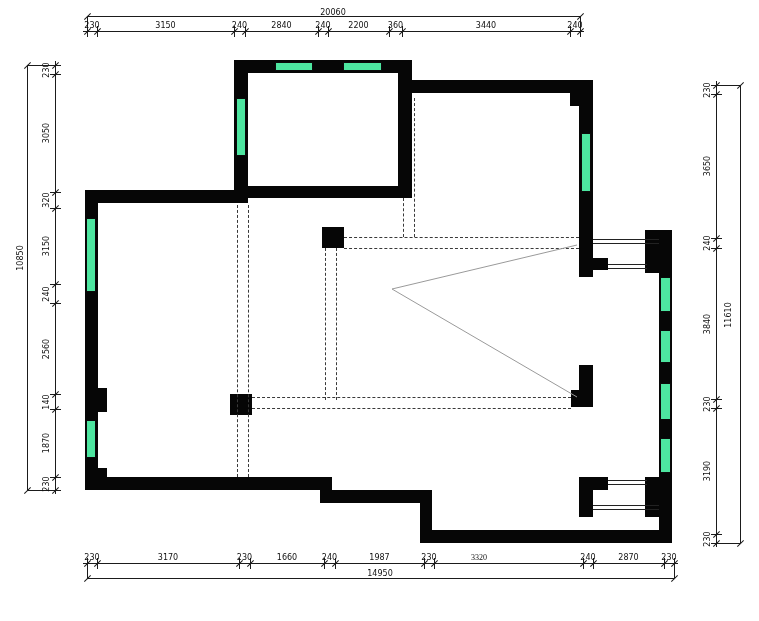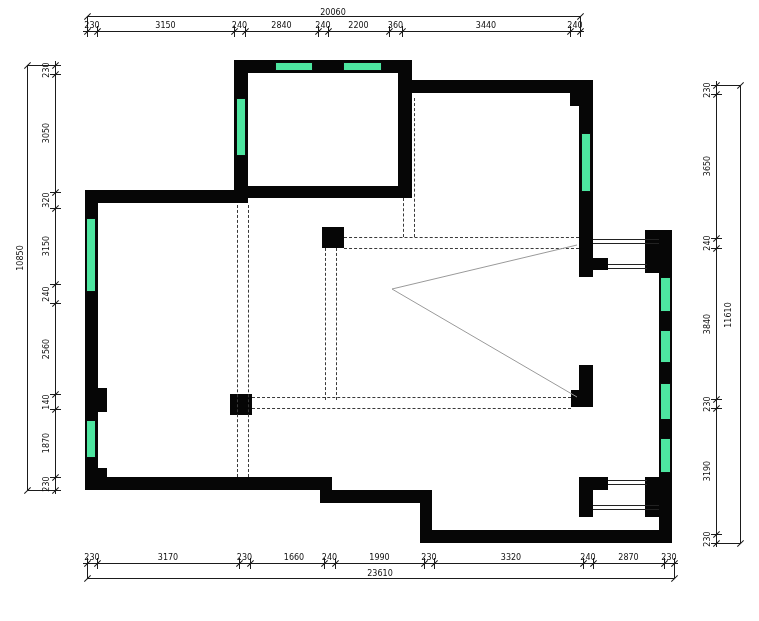--- a/index.html
+++ b/index.html
@@ -18,21 +18,21 @@
   .dim-label{position:absolute;font-size:8px;line-height:9px;color:#101010;white-space:nowrap;}
   .dim-label.h{transform:translateX(-50%);}
   .dim-label.v{transform:translate(-50%,-50%) rotate(-90deg);}
   .diag-svg{position:absolute;left:0;top:0;pointer-events:none;}
 </style>
 </head>
 <body>
 
 <div id="plan">
   <span class="dim-label h" style="left: 333px; top: 8px;">20060</span>
-  <span class="dim-label h" style="left: 380px; top: 569px;">23610</span>
+  <span class="dim-label h" style="left: 380px; top: 569px;">14950</span>
   <span class="dim-label v" style="left: 20px; top: 258px;">10850</span>
   <span class="dim-label v" style="left: 728px; top: 315px;">11610</span>
 <div class="wall" style="left: 234px; top: 60px; width: 178px; height: 13px;"></div>
     <div class="wall" style="left: 234px; top: 60px; width: 14px; height: 143px;"></div>
     <div class="wall" style="left: 248px; top: 186px; width: 164px; height: 12px;"></div>
     <div class="wall" style="left: 398px; top: 60px; width: 14px; height: 138px;"></div>
     <div class="wall" style="left: 398px; top: 80px; width: 195px; height: 13px;"></div>
     <div class="wall" style="left: 579px; top: 80px; width: 14px; height: 158px;"></div>
     <div class="wall" style="left: 570px; top: 93px; width: 9px; height: 13px;"></div>
     <div class="wall" style="left: 85px; top: 190px; width: 163px; height: 13px;"></div>
@@ -144,25 +144,25 @@
     <div class="dline" style="left: 583px; top: 558px; width: 1px; height: 11px;"></div>
     <div class="tick" style="left: 589px; top: 563px;"></div>
     <div class="dline" style="left: 593px; top: 558px; width: 1px; height: 11px;"></div>
     <div class="tick" style="left: 660px; top: 563px;"></div>
     <div class="dline" style="left: 664px; top: 558px; width: 1px; height: 11px;"></div>
     <div class="tick" style="left: 670px; top: 563px;"></div>
     <div class="dline" style="left: 674px; top: 558px; width: 1px; height: 11px;"></div>
     <div class="dim-label h" style="left: 92px; top: 553px;">230</div>
     <div class="dim-label h" style="left: 168px; top: 553px;">3170</div>
     <div class="dim-label h" style="left: 244.5px; top: 553px;">230</div>
-    <div class="dim-label h" style="left: 294px; top: 553px;">1660</div>
+    <div class="dim-label h" style="left: 287px; top: 553px;">1660</div>
     <div class="dim-label h" style="left: 329.5px; top: 553px;">240</div>
-    <div class="dim-label h" style="left: 379.5px; top: 553px;">1990</div>
+    <div class="dim-label h" style="left: 379.5px; top: 553px;">1987</div>
     <div class="dim-label h" style="left: 429px; top: 553px;">230</div>
-    <div class="dim-label h" style="left: 511px; top: 553px;">3320</div>
+    <div class="dim-label h" style="left: 479px; top: 553px; font-family: Liberation Serif, serif;">3320</div>
     <div class="dim-label h" style="left: 588px; top: 553px;">240</div>
     <div class="dim-label h" style="left: 628.5px; top: 553px;">2870</div>
     <div class="dim-label h" style="left: 669px; top: 553px;">230</div>
     <div class="dline" style="left: 55px; top: 61px; width: 1px; height: 433px;"></div>
     <div class="dline" style="left: 27px; top: 65px; width: 1px; height: 425px;"></div>
     <div class="dline" style="left: 27px; top: 65px; width: 28px; height: 1px;"></div>
     <div class="tick" style="left: 23px; top: 65px;"></div>
     <div class="dline" style="left: 27px; top: 490px; width: 28px; height: 1px;"></div>
     <div class="tick" style="left: 23px; top: 490px;"></div>
     <div class="tick" style="left: 51px; top: 65px;"></div>

